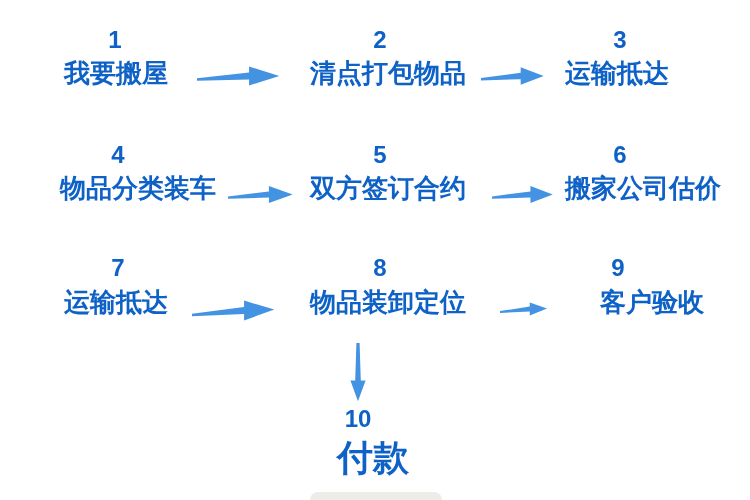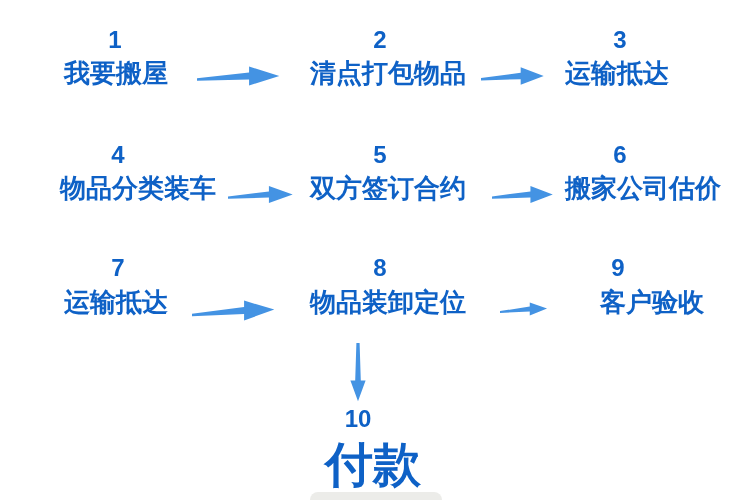--- a/index.html
+++ b/index.html
@@ -27,21 +27,21 @@
   }
   .label {
     position: absolute;
     font-size: 26px;
     font-weight: bold;
     color: var(--step-text, #0E61C6);
     line-height: 1.2;
     white-space: nowrap;
   }
   .label.final {
-    font-size: 48px;
+    font-size: 36px;
     width: 120px;
     text-align: center;
   }
   .arrow-box {
     position: absolute;
     line-height: 0;
   }
   .arrow-box svg { display: block; width: 100%; height: 100%; }
   .arrow-box polygon { fill: var(--arrow, #4493E3); }
   .cropped-bottom {

